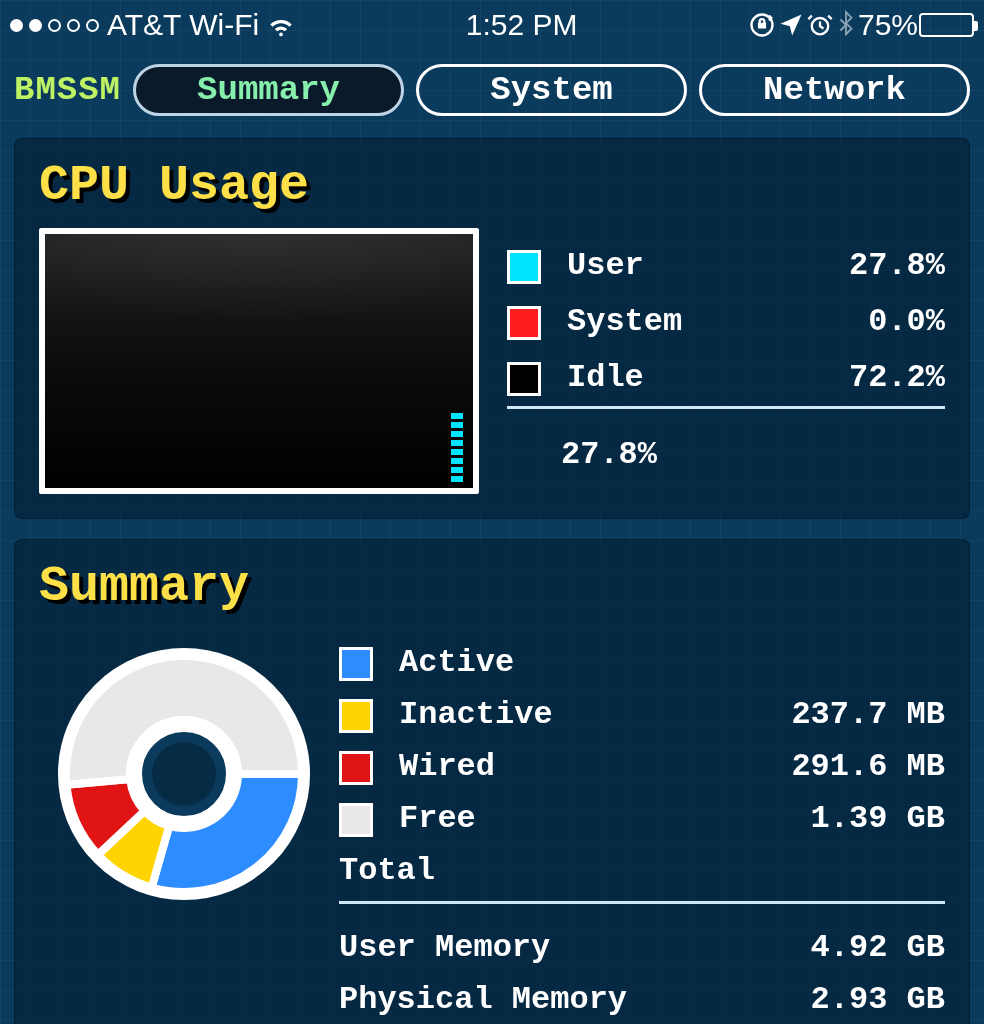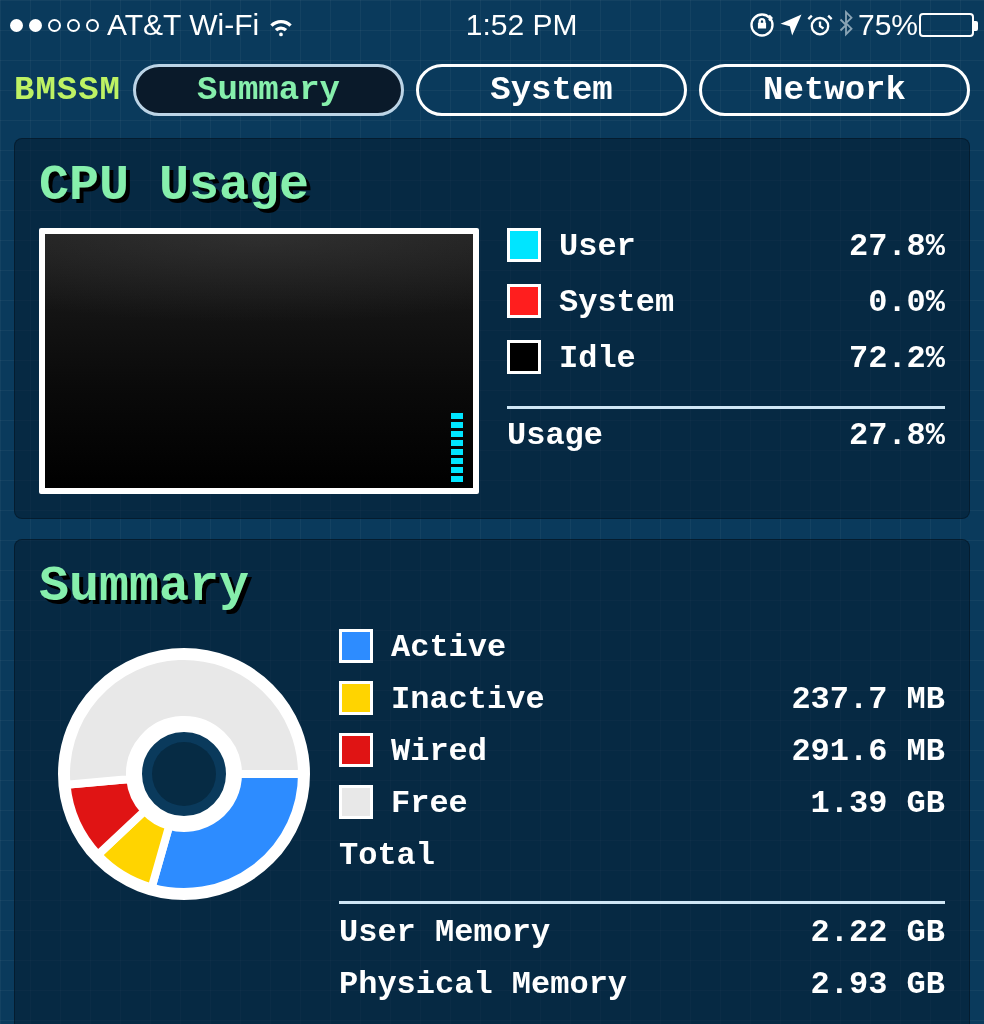--- a/index.html
+++ b/index.html
@@ -72,21 +72,21 @@
   .panel {
     margin: 0 14px 20px 14px;
     background: rgba(3, 28, 48, 0.55);
     border: 1px solid rgba(0,0,0,0.3);
     border-radius: 8px;
     padding: 18px 24px 24px 24px;
   }
   .panel-title {
     font-family: "Courier New", monospace;
     font-size: 50px; font-weight: bold;
-    color: #86efac;
+    color: #fde047;
     text-shadow: 4px 4px 0 #000;
     margin-bottom: 14px;
   }
 
   
   .cpu-body { display: flex; gap: 28px; }
   .cpu-graph {
     width: 440px; height: 266px;
     background: linear-gradient(180deg, #1e1e1e 0%, #0a0a0a 60%, #000 100%);
     border: 6px solid #fff;
@@ -99,21 +99,21 @@
     background: radial-gradient(ellipse 140% 90% at 50% 0%, rgba(80,80,80,0.35), transparent 70%);
     pointer-events:none;
   }
   .cpu-bar-stack {
     position: absolute; right: 10px; bottom: 6px; width: 12px;
     display: flex; flex-direction: column; gap: 3px;
   }
   .cpu-tick { width: 12px; height: 6px; background: #00e5ff; }
 
   .legend { flex: 1; font-size: 32px; font-family: "Courier New", monospace; font-weight: bold;}
-  .legend-row { display: flex; align-items: flex-start; height: 56px; }
+  .legend-row { display: flex; align-items: flex-end; height: 56px; gap: 8px; }
   .swatch {
     width: 34px; height: 34px; border: 3px solid #fff; margin-right: 18px;
     flex-shrink: 0;
   }
   .legend-label { flex: 1; }
   .legend-value { text-align: right; min-width: 150px; }
   .legend hr {
     border: none; border-top: 3px solid #cfe6f5; margin: 10px 0 8px 0;
   }
   .legend-total .legend-label { margin-left: 0; }
@@ -211,21 +211,20 @@
         <span class="legend-label">System</span>
         <span class="legend-value">0.0%</span>
       </div>
       <div class="legend-row">
         <span class="swatch" id="sw-cpu-2" style="background: rgb(0, 0, 0);"></span>
         <span class="legend-label">Idle</span>
         <span class="legend-value">72.2%</span>
       </div>
       <hr>
       <div class="legend-row legend-total">
-        <span class="legend-label">Usage</span>
         <span class="legend-value">27.8%</span>
       </div>
     </div>
   </div>
 </div>
 
 <div class="panel">
   <div class="panel-title">Summary</div>
   <div class="mem-body">
     <div class="donut-wrap">
@@ -258,21 +257,21 @@
         <span class="swatch" id="sw-mem-3" style="background: rgb(232, 232, 232);"></span>
         <span class="legend-label">Free</span>
         <span class="legend-value">1.39 GB</span>
       </div>
       <div class="legend-row">
         <span class="legend-label noswatch">Total</span>
       </div>
       <hr>
       <div class="legend-row">
         <span class="legend-label noswatch">User Memory</span>
-        <span class="legend-value">2.22 GB</span>
+        <span class="legend-value">4.92 GB</span>
       </div>
       <div class="legend-row">
         <span class="legend-label noswatch">Physical Memory</span>
         <span class="legend-value">2.93 GB</span>
       </div>
     </div>
   </div>
 </div>
 
 </body></html>

